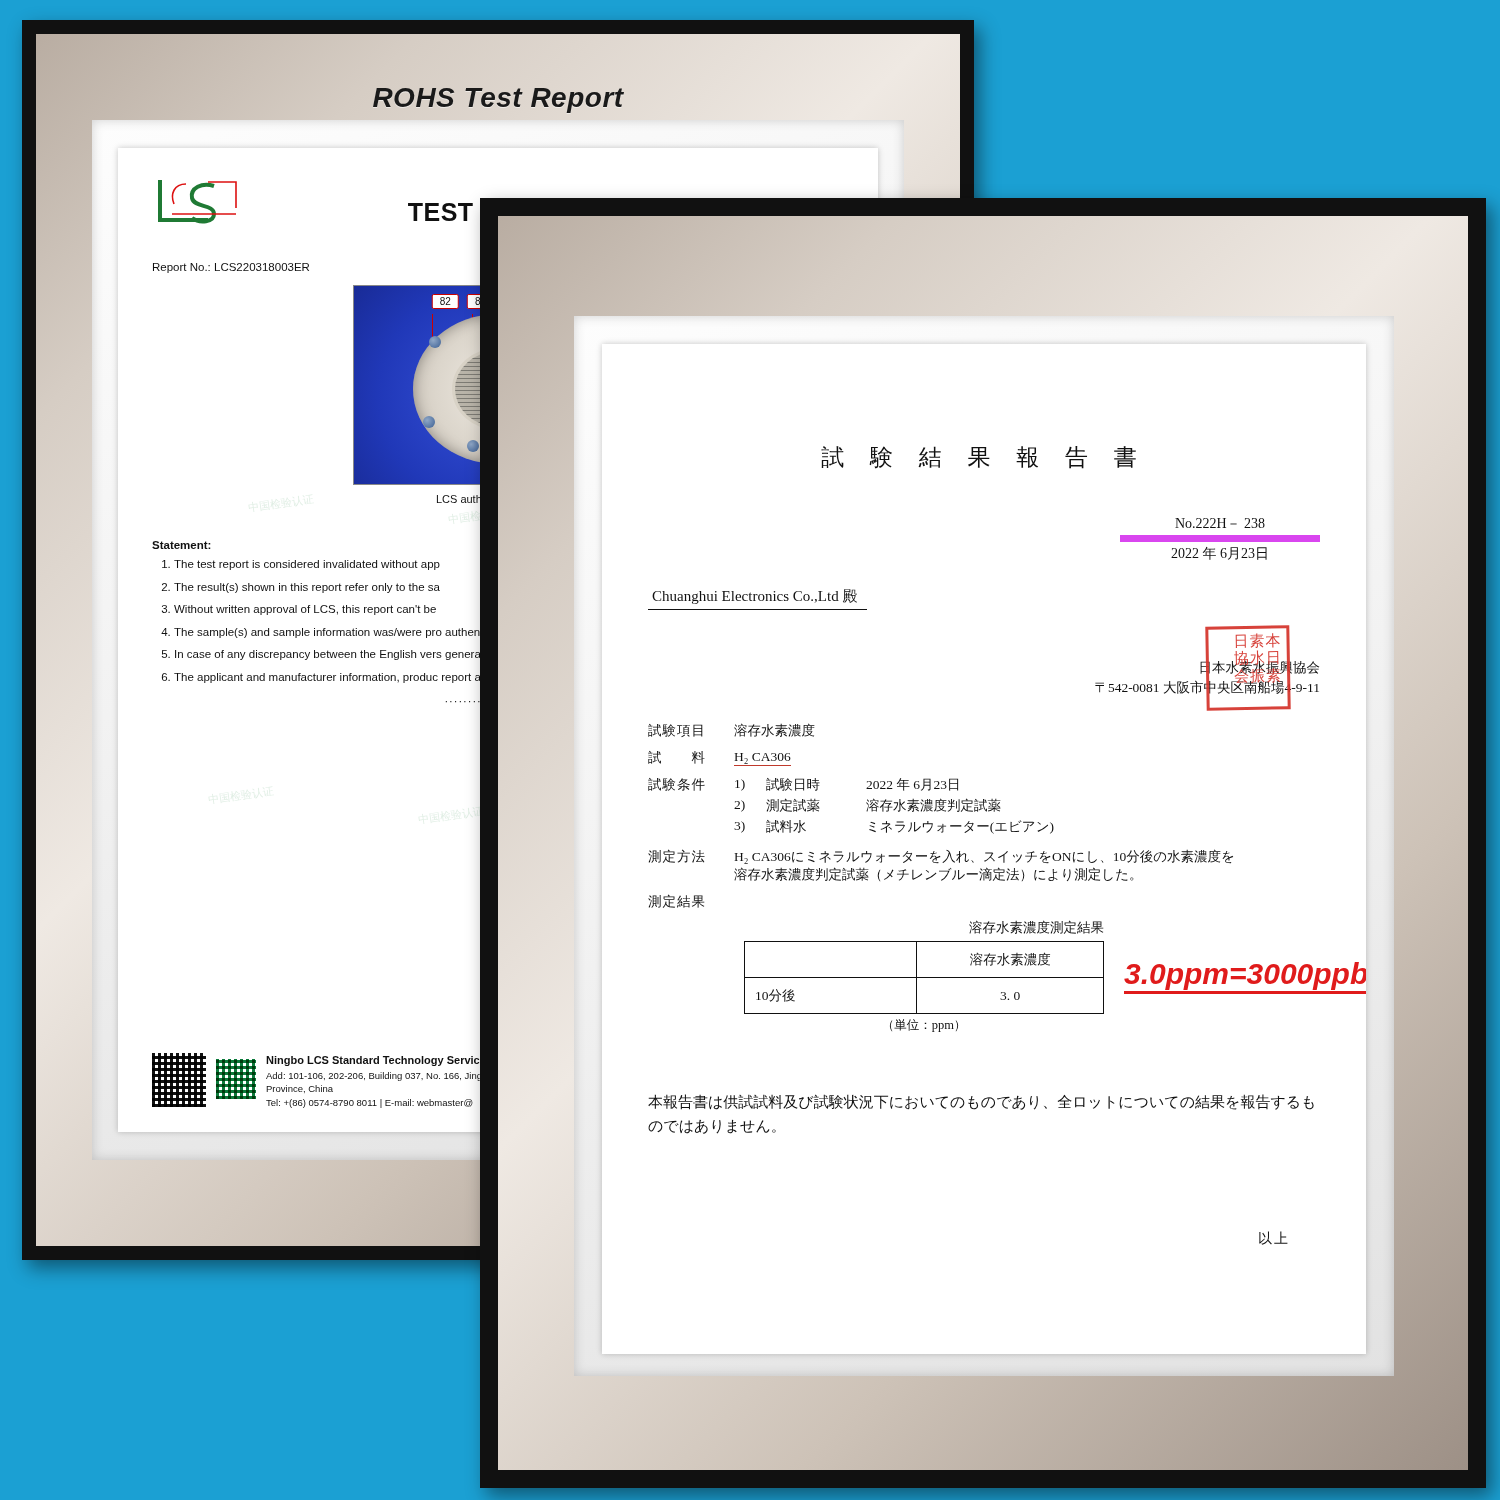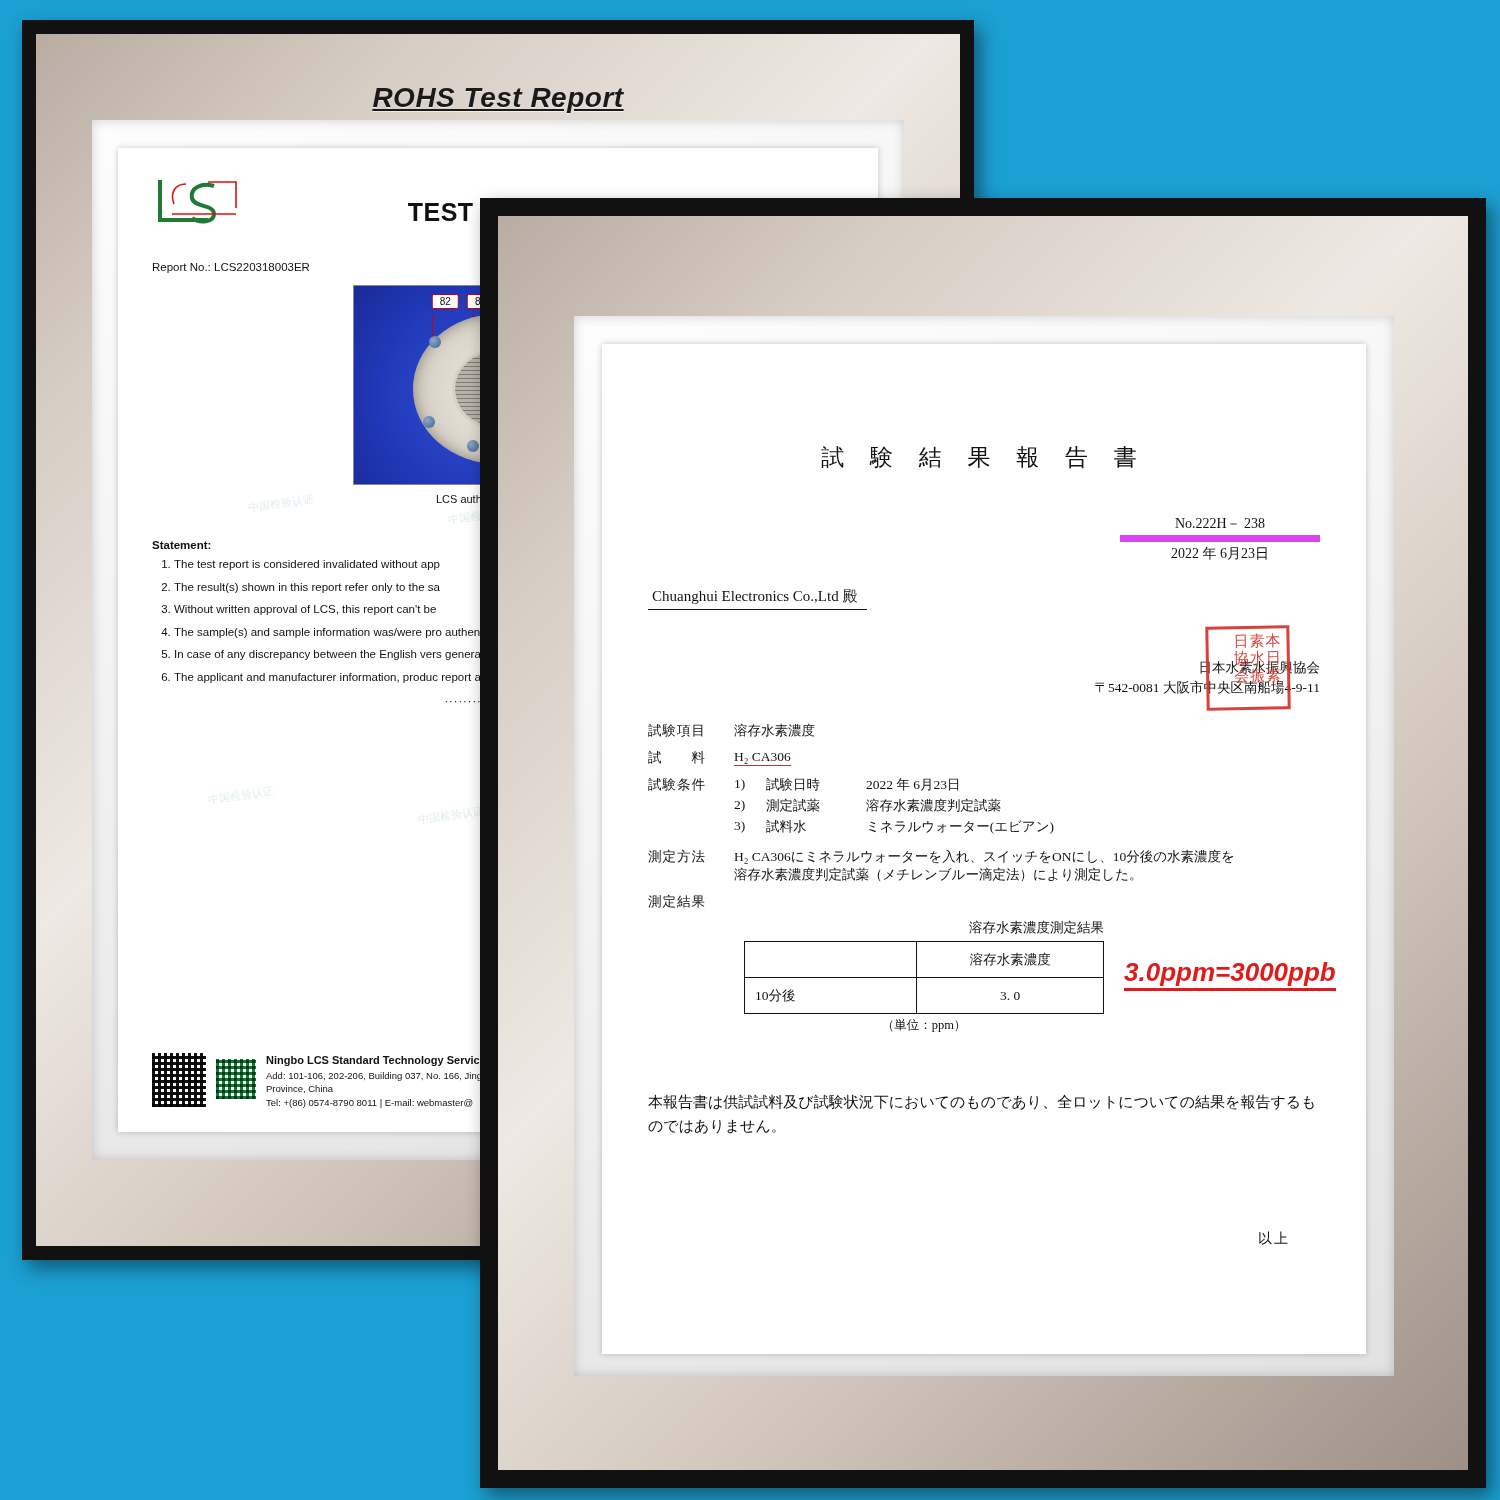--- a/index.html
+++ b/index.html
@@ -38,21 +38,20 @@
   }
   .frame-title {
     position:absolute;
     left:0; right:0;
     text-align:center;
     font-style:italic;
     font-weight:bold;
     color:#1a1a1a;
     text-shadow:0 1px 0 rgba(255,255,255,.55);
     letter-spacing:.5px;
-    text-decoration:underline;
   }
 
   
   #frame-rohs {
     left:22px; top:20px; width:952px; height:1240px;
   }
   #frame-rohs .frame-inner-bevel { inset:14px; }
   #frame-rohs .mat { left:70px; top:100px; width:812px; height:1040px; }
   #frame-rohs .paper { left:96px; top:128px; width:760px; height:984px; }
   #frame-rohs .frame-title { top:62px; font-size:28px; }
@@ -178,21 +177,21 @@
   .result-label { margin-top:0; letter-spacing:1px; }
   .table-wrap { margin-top:8px; margin-left:96px; position:relative; width:360px; }
   .tbl-cap { text-align:right; font-size:13.5px; margin-bottom:4px; }
   table.jp { border-collapse:collapse; width:100%; }
   table.jp td { border:1px solid #111; height:36px; text-align:center; font-size:13.5px; }
   table.jp td.blank { width:48%; }
   .unit { text-align:center; font-size:12.5px; margin-top:3px; }
   .redcall {
     position:absolute; left:380px; top:38px;
     color:#e01b1b; font-weight:bold; font-style:italic;
-    font-size:26px; border-bottom:3px solid #e01b1b;
+    font-size:30px; border-bottom:3px solid #e01b1b;
     font-family:"Liberation Sans", sans-serif;
     white-space:nowrap;
   }
   .jp-note { margin-top:56px; font-size:15px; line-height:1.6; }
   .jp-ijo { text-align:right; margin-top:92px; font-size:14px; letter-spacing:2px; padding-right:30px; }
 </style>
 </head>
 <body>
 
 <div class="frame" id="frame-rohs">

